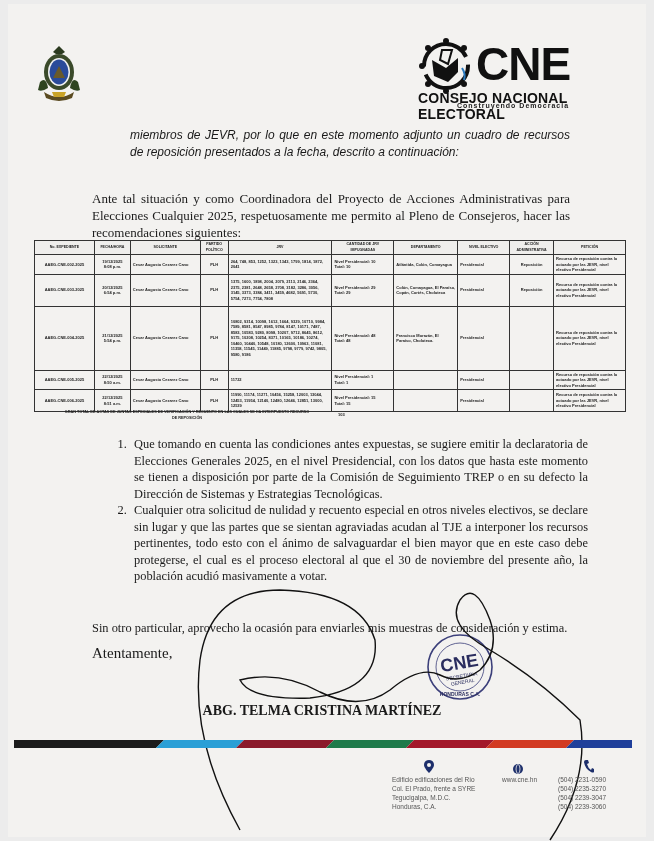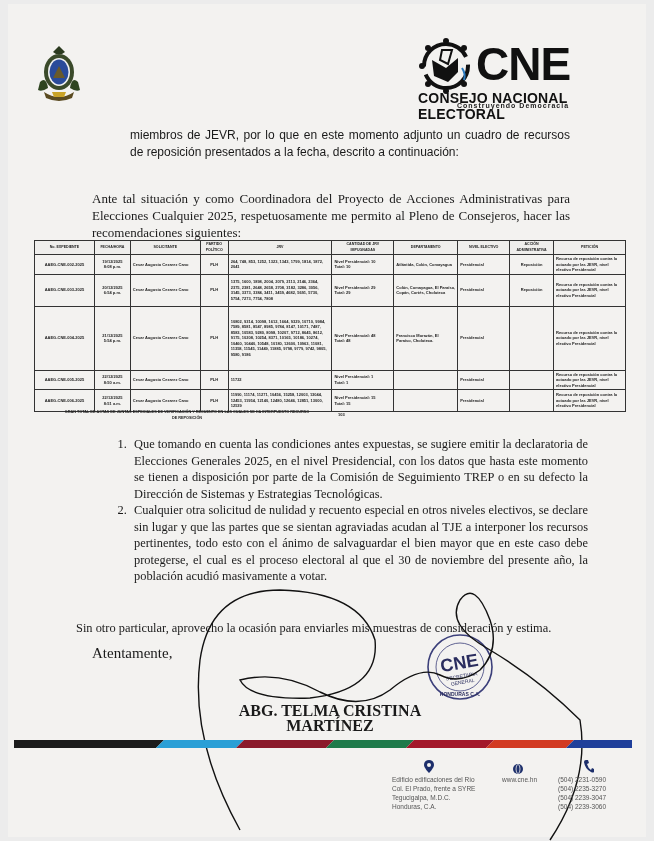--- a/index.html
+++ b/index.html
@@ -4,33 +4,33 @@
 <style>
   html,body{margin:0;padding:0;}
   body{width:654px;height:841px;background:#ececec;position:relative;overflow:hidden;font-family:"Liberation Serif","DejaVu Serif",serif;color:#1a1a1a;}
   .page{position:absolute;left:8px;top:4px;width:638px;height:833px;background:#f3f2f0;}
   .coat{position:absolute;left:34px;top:42px;width:50px;height:62px;}
   .cne-logo{position:absolute;left:418px;top:38px;width:190px;height:72px;}
   .cne-mark{position:absolute;left:0;top:0;width:56px;height:56px;}
   .cne-word{position:absolute;left:58px;top:0;font-family:"Liberation Sans","DejaVu Sans",sans-serif;font-weight:bold;font-size:46px;line-height:52px;letter-spacing:-1px;color:#111;}
   .cne-name{position:absolute;left:0;top:52px;width:190px;font-family:"Liberation Sans","DejaVu Sans",sans-serif;font-weight:bold;font-size:14px;letter-spacing:0.2px;color:#111;}
   .cne-tag{position:absolute;left:0;top:64px;width:190px;font-family:"Liberation Sans","DejaVu Sans",sans-serif;font-weight:bold;font-size:7px;letter-spacing:1px;color:#222;text-align:center;}
-  .p1{position:absolute;left:130px;top:127px;width:440px;font-size:12px;line-height:17px;text-align:justify;font-family:"Liberation Sans","DejaVu Sans",sans-serif;font-stretch:condensed;}
+  .p1{position:absolute;left:130px;top:127px;width:440px;font-size:12px;line-height:17px;text-align:justify;font-family:"Liberation Sans","DejaVu Sans",sans-serif;font-stretch:condensed;font-style:italic;}
   .p2{position:absolute;left:92px;top:190px;width:478px;font-size:13px;line-height:17px;text-align:justify;}
   table.recs{position:absolute;left:34px;top:240px;width:592px;border-collapse:collapse;font-family:"Liberation Sans","DejaVu Sans",sans-serif;font-size:4px;line-height:5.5px;font-weight:bold;color:#222;}
   table.recs th,table.recs td{border:1px solid #333;padding:1px 2px;vertical-align:middle;}
   table.recs th{font-size:3.6px;text-align:center;background:#efeeec;}
   table.recs td.c{text-align:center;}
   .total-row{position:absolute;left:62px;top:409px;width:250px;font-family:"Liberation Sans","DejaVu Sans",sans-serif;font-size:3.8px;font-weight:bold;text-align:center;line-height:6px;color:#222;}
   .total-val{position:absolute;left:338px;top:412px;font-family:"Liberation Sans","DejaVu Sans",sans-serif;font-size:4px;font-weight:bold;}
   ol.recs-list{position:absolute;left:112px;top:436px;width:458px;margin:0;padding:0 0 0 18px;font-size:12.4px;line-height:16.5px;text-align:justify;}
   ol.recs-list li{padding-left:4px;}
-  .closing{position:absolute;left:76px;top:621px;font-size:12.4px;}
+  .closing{position:absolute;left:92px;top:621px;font-size:12.4px;}
   .regards{position:absolute;left:92px;top:645px;font-size:15px;}
-  .signer{position:absolute;left:210px;top:703px;width:240px;text-align:center;font-weight:bold;font-size:16px;line-height:15px;}
+  .signer{position:absolute;left:202px;top:703px;width:240px;text-align:center;font-weight:bold;font-size:14px;line-height:15px;}
   .sig-svg{position:absolute;left:160px;top:580px;width:460px;height:261px;pointer-events:none;}
   .stamp{position:absolute;left:425px;top:632px;width:70px;height:70px;}
   .stripe{position:absolute;left:14px;top:740px;width:618px;height:8px;}
   .footer-col{position:absolute;font-family:"Liberation Sans","DejaVu Sans",sans-serif;font-size:6.5px;line-height:9px;color:#555;}
   .ficon{position:absolute;color:#1d2f6b;}
 </style>
 </head>
 <body>
 
 <div class="page"></div>

